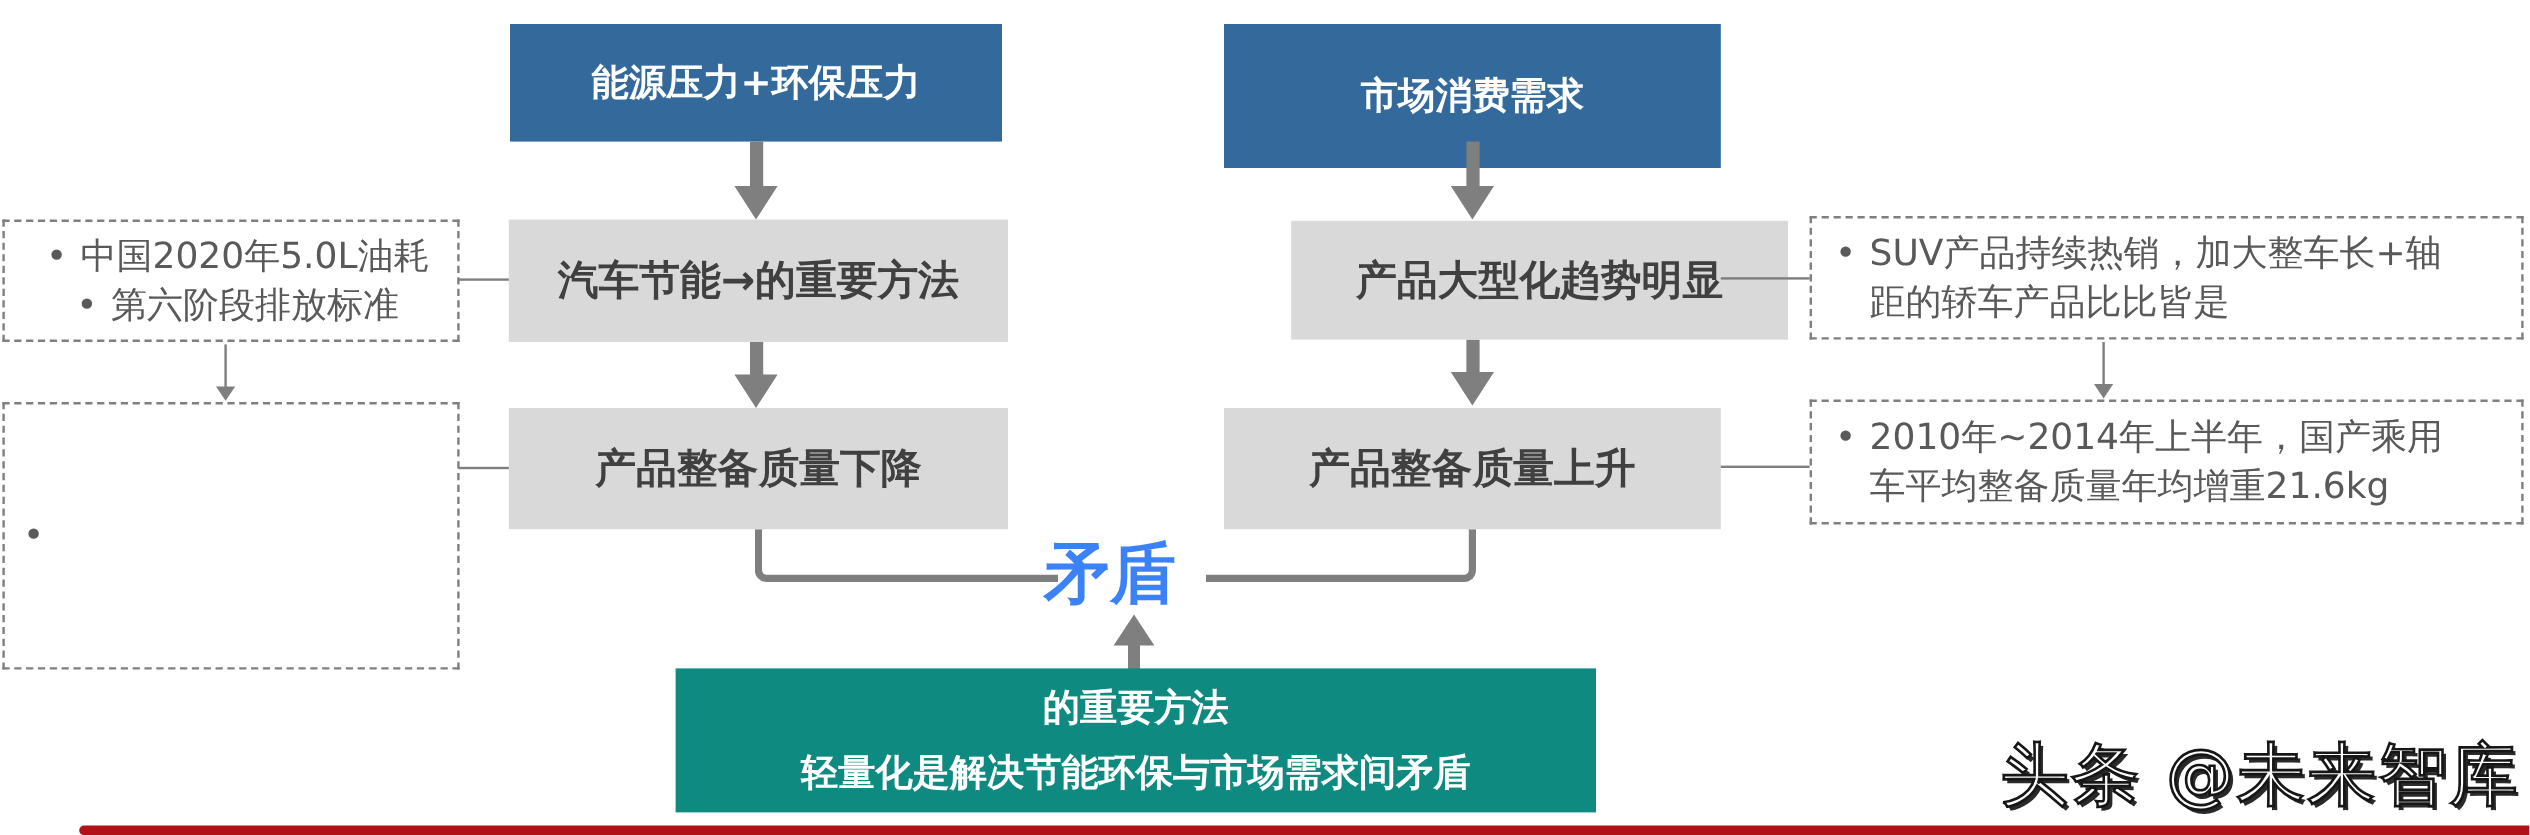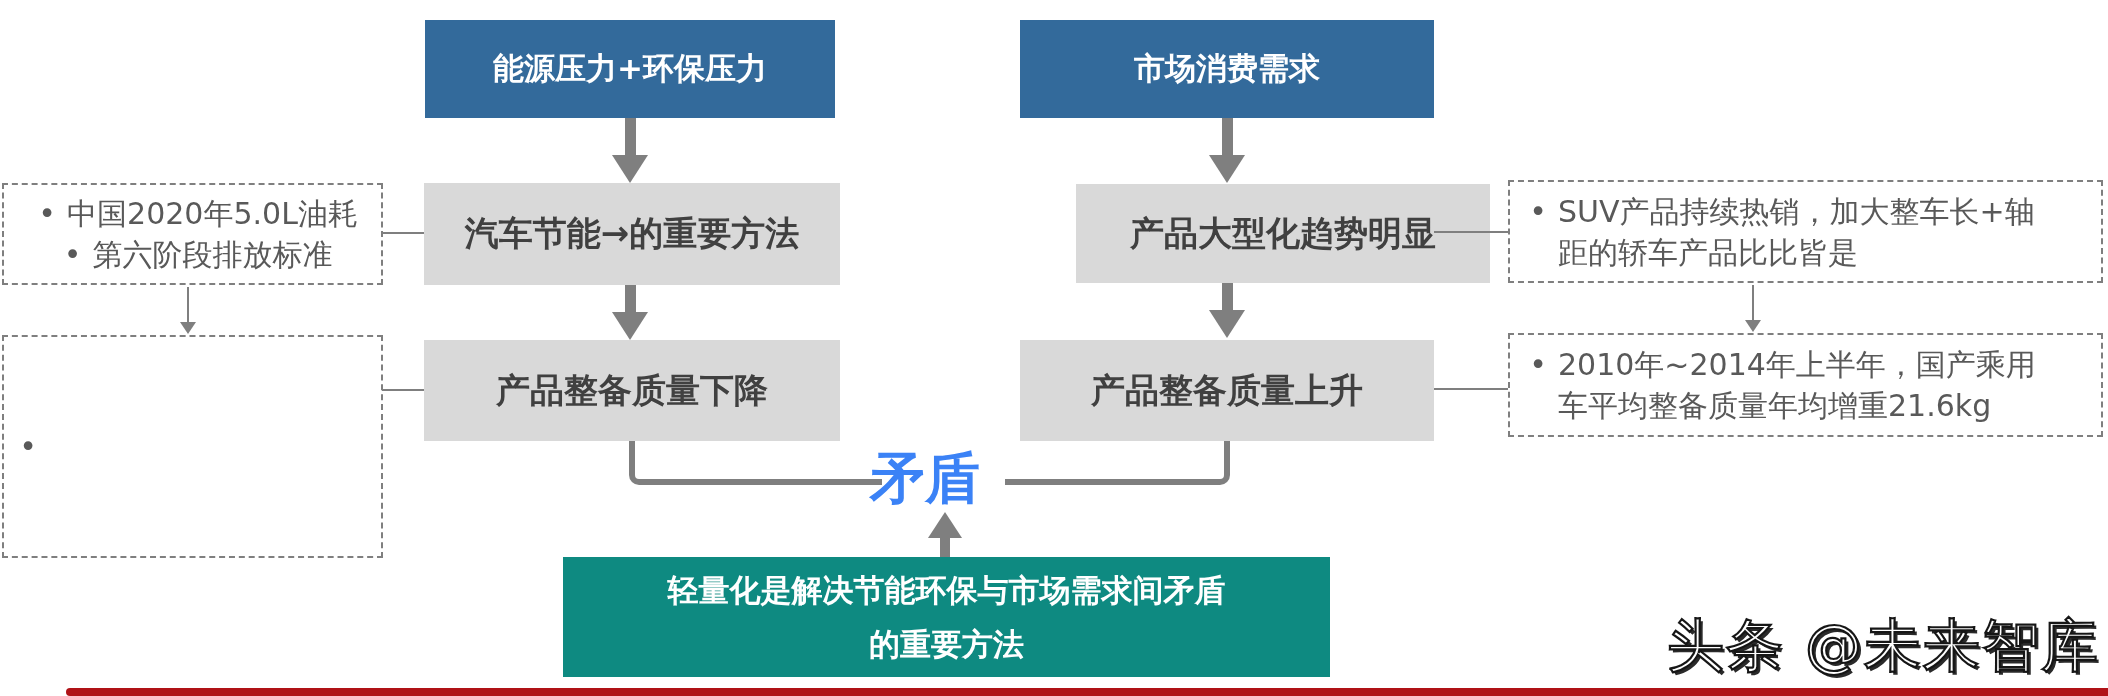--- a/index.html
+++ b/index.html
@@ -53,21 +53,21 @@
   .red-bar{position:absolute;background:#B01217;border-radius:5px 0 0 5px;}
 </style>
 </head>
 <body>
 
 <div id="stage">
 
   <div class="box blue-box" style="left:425px;top:20px;width:410px;height:98px;">
     <span>能源压力+环保压力</span>
   </div>
-  <div class="box blue-box" style="left:1020px;top:20px;width:414px;height:98px;">
+  <div class="box blue-box" style="left:1020px;top:20px;width:414px;height:120px;">
     <span>市场消费需求</span>
   </div>
 
   <div class="big-arrow-stem" style="left:625px;top:118px;height:38px;"></div>
   <div class="big-arrow-head" style="left:612px;top:155px;"></div>
   <div class="big-arrow-stem" style="left:625px;top:285px;height:28px;"></div>
   <div class="big-arrow-head" style="left:612px;top:312px;"></div>
 
   <div class="big-arrow-stem" style="left:1222px;top:118px;height:38px;"></div>
   <div class="big-arrow-head" style="left:1209px;top:155px;"></div>
@@ -140,21 +140,21 @@
 
   <div class="bracket-left" style="left:629px;top:441px;width:253px;height:44px;"></div>
   <div class="bracket-right" style="left:1005px;top:441px;width:225px;height:44px;"></div>
 
   <div class="conflict" style="left:870px;top:452px;width:150px;">矛盾</div>
 
   <div class="up-arrow-head" style="left:928px;top:512px;"></div>
   <div class="up-arrow-stem" style="left:940px;top:536px;height:24px;"></div>
 
   <div class="box teal-box" style="left:563px;top:557px;width:767px;height:120px;">
+    <span>的重要方法</span>
     <span>轻量化是解决节能环保与市场需求间矛盾</span>
-    <span>的重要方法</span>
   </div>
 
   <div class="watermark" style="right:8px;top:608px;">头条 @未来智库</div>
 
   <div class="red-bar" style="left:66px;top:688px;right:0;height:8px;"></div>
 
 </div>
 
 </body></html>

